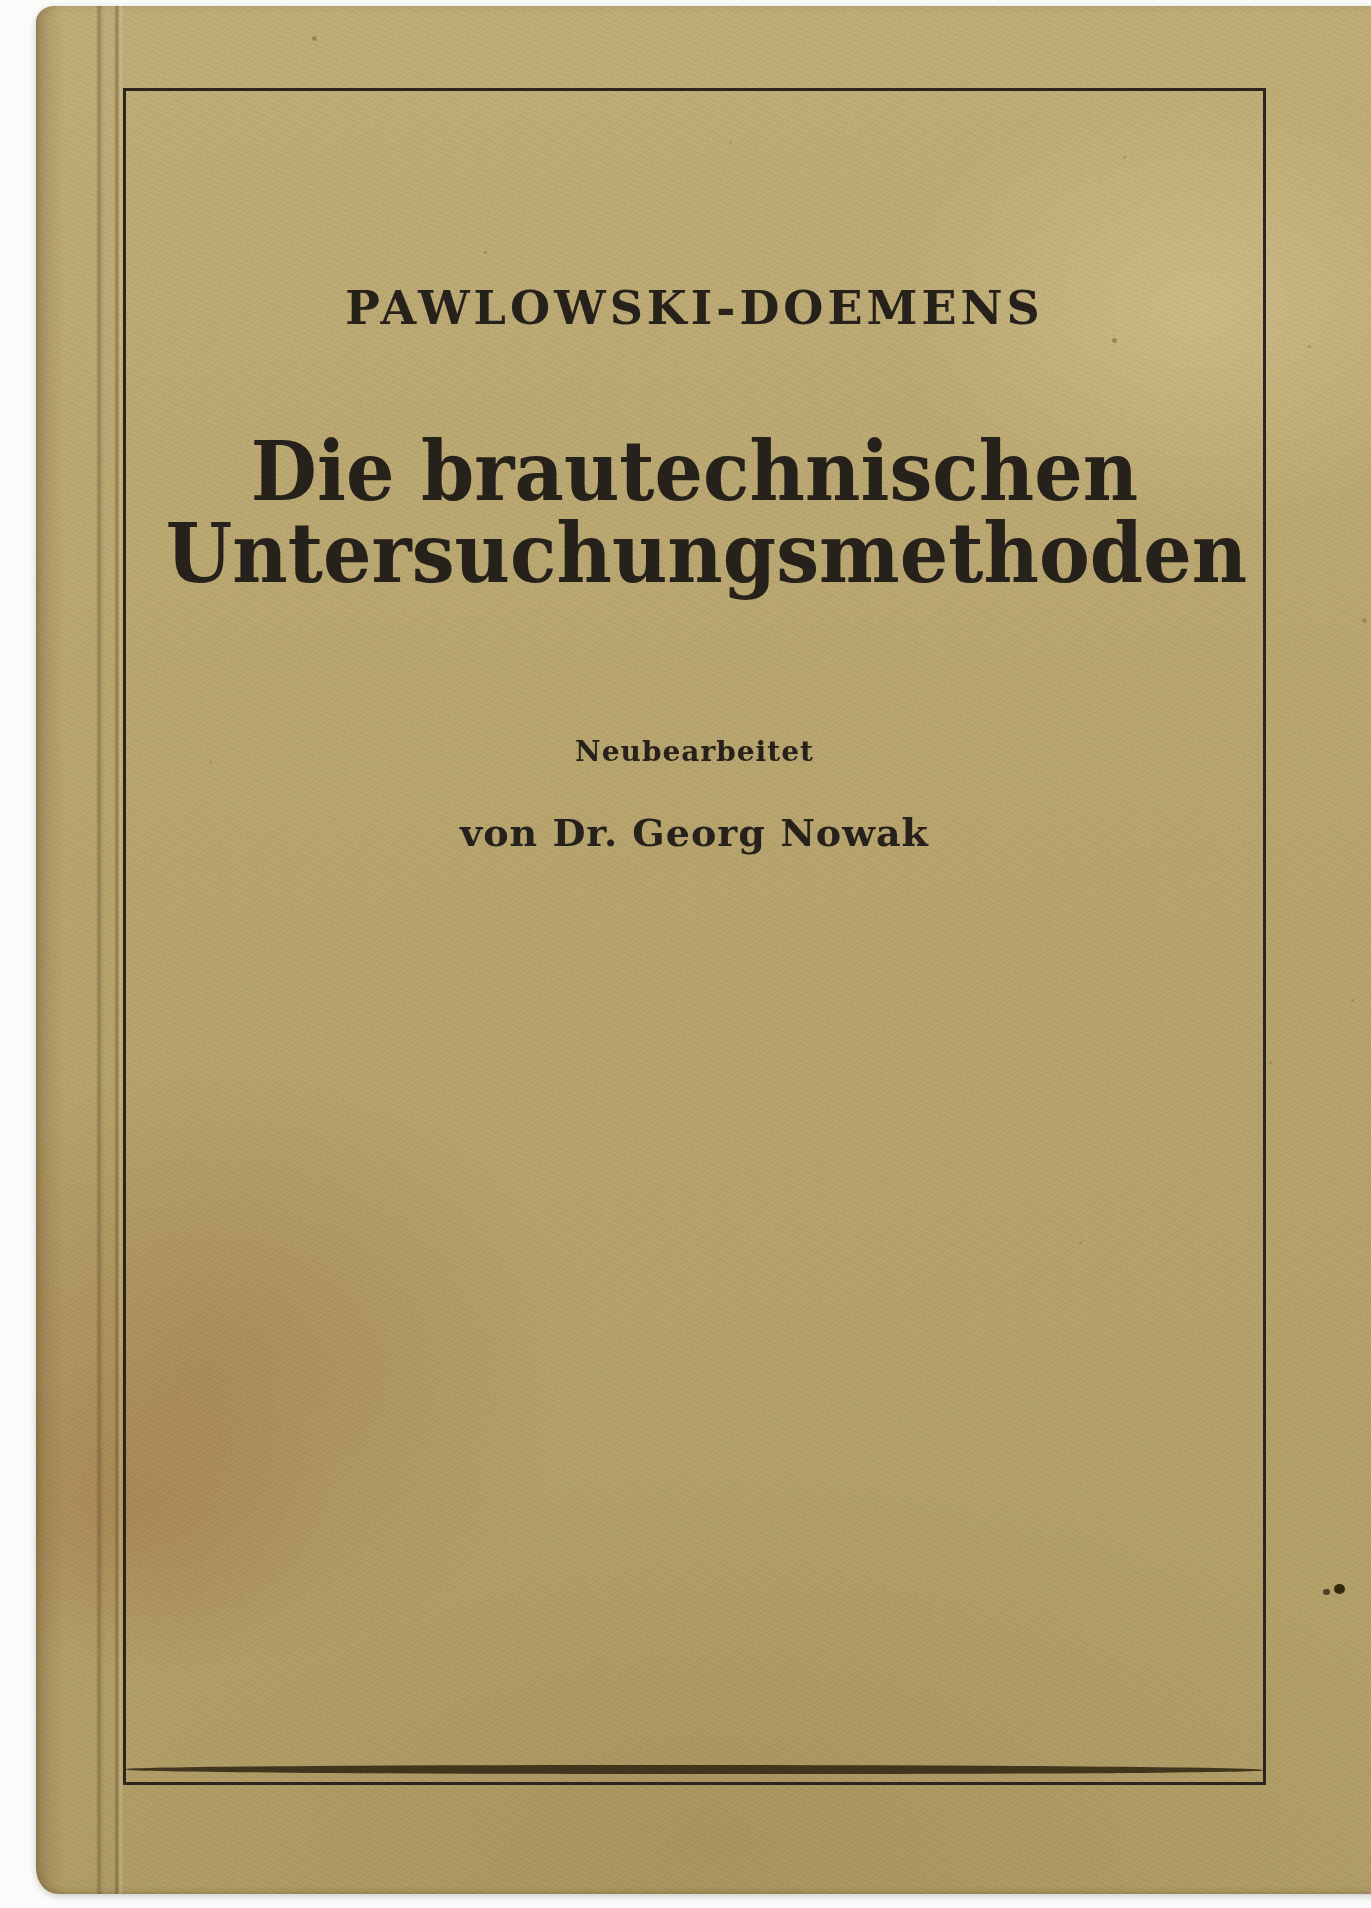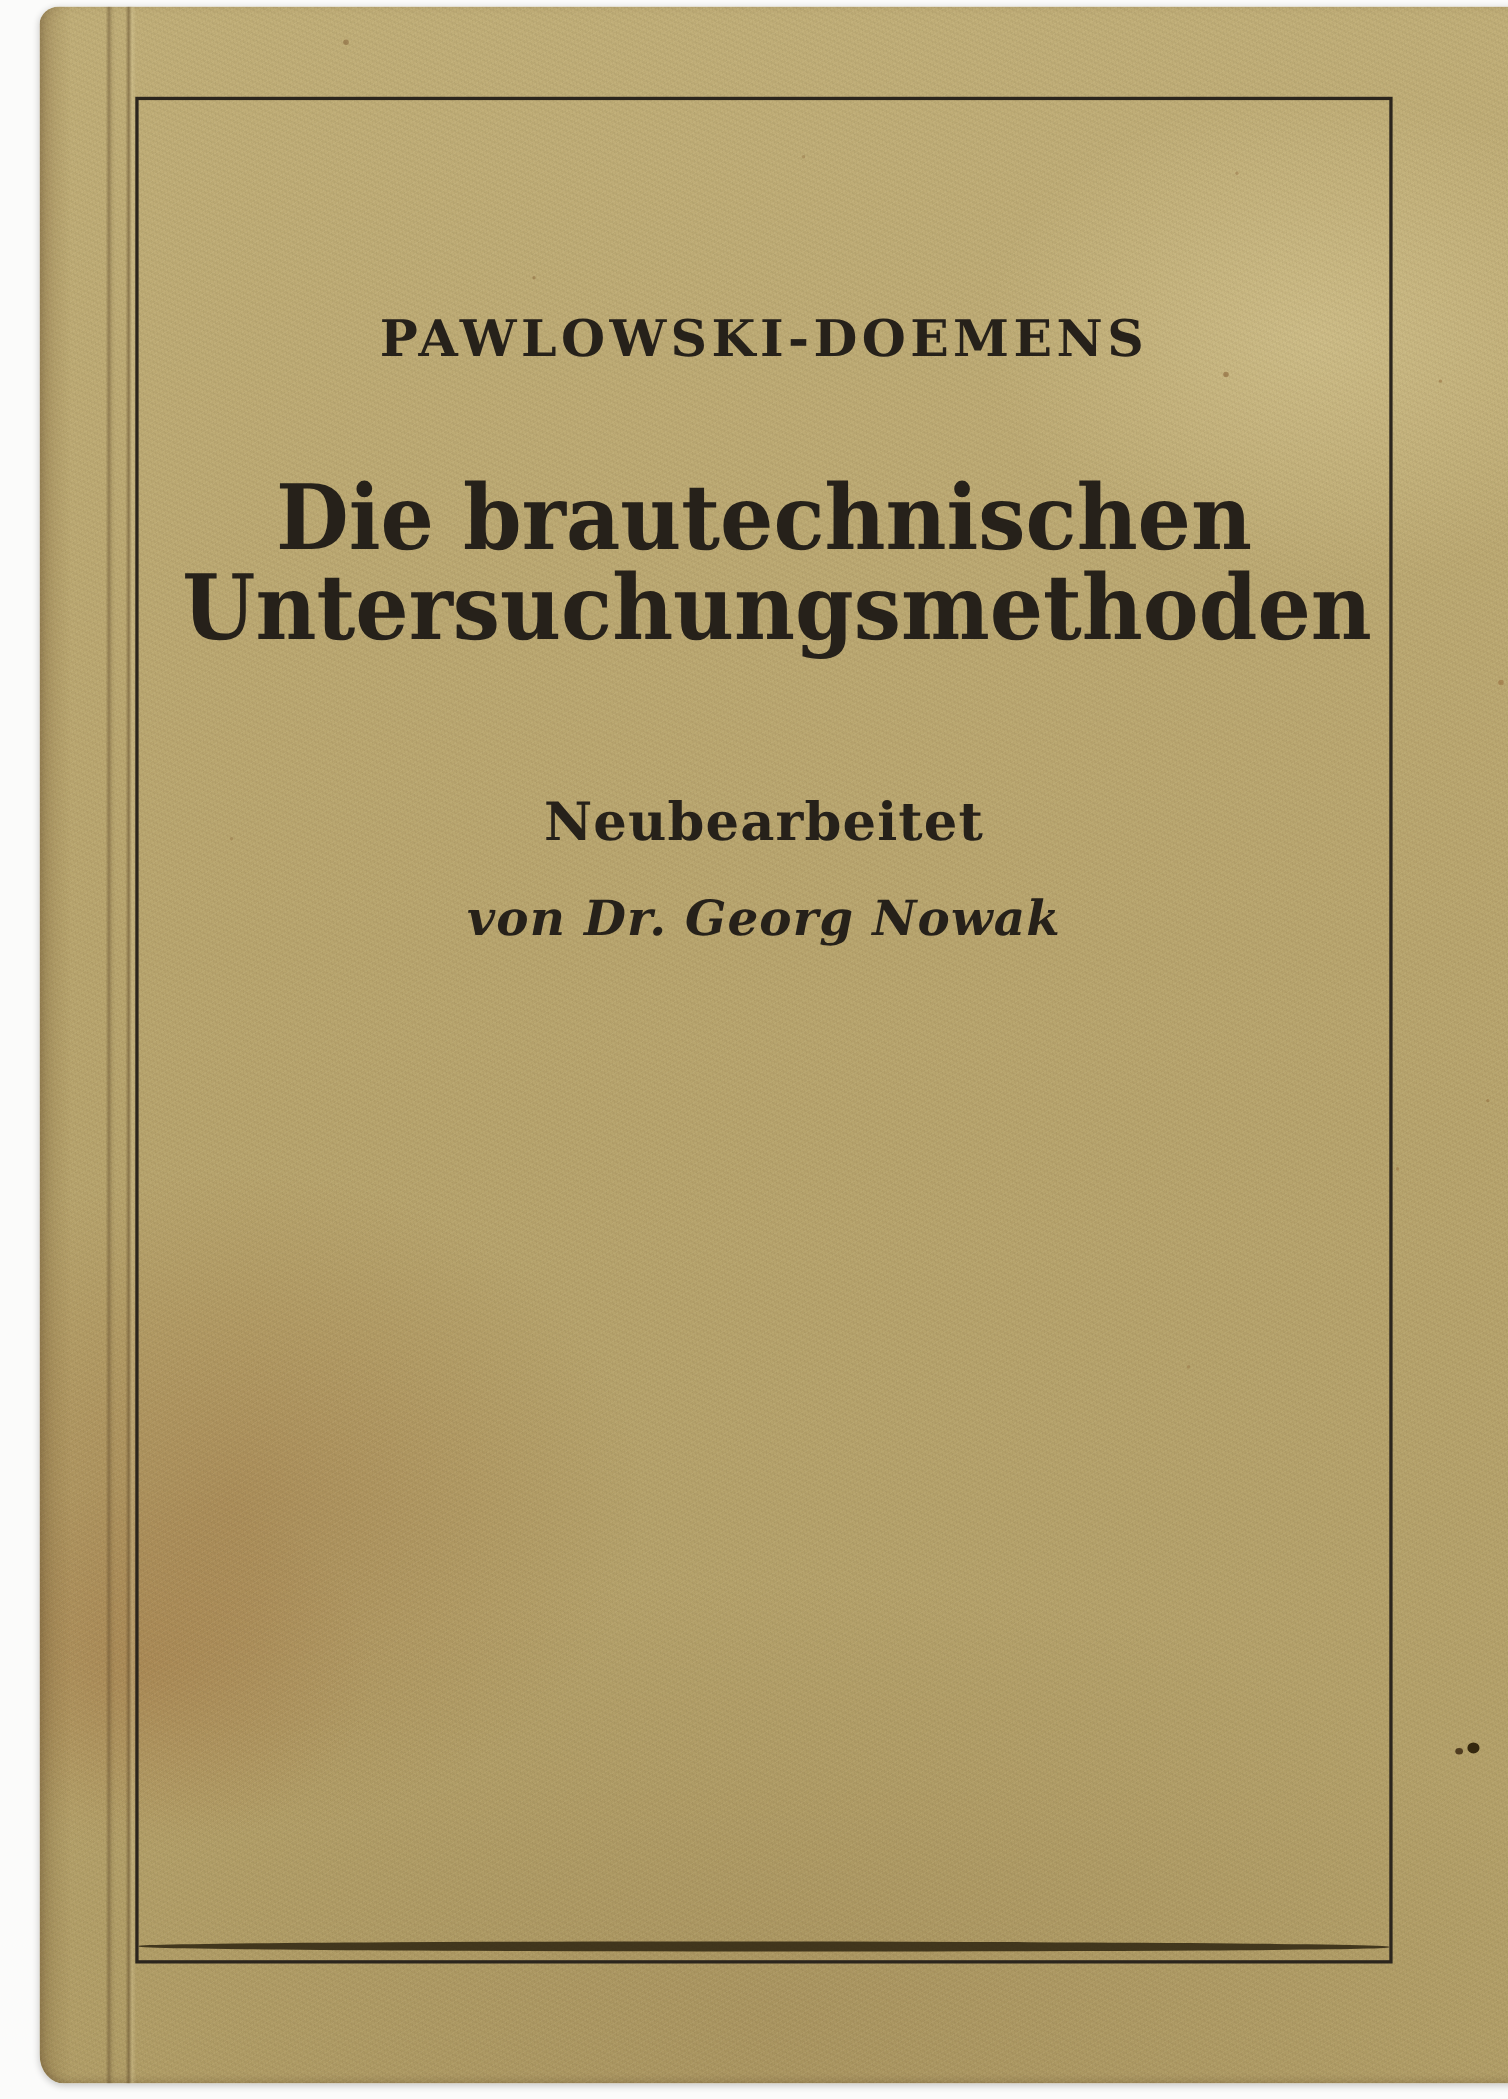--- a/index.html
+++ b/index.html
@@ -129,30 +129,29 @@
   .title {
     top: 339px;
     font-size: 82px;
     line-height: 114px;
     transform: scaleX(0.93);
     transform-origin: 50% 50%;
   }
   .title span { display: block; }
 
   .edition {
-    top: 633px;
-    font-size: 48px;
+    top: 647px;
+    font-size: 28px;
     letter-spacing: 1px;
   }
 
   .editor {
     top: 723px;
-    font-size: 44px;
+    font-size: 38px;
     letter-spacing: 1px;
-    font-style: italic;
   }
 
   .publisher {
     top: 1468px;
     font-size: 40px;
     letter-spacing: 5px;
   }
 
   
   .ink-dot {

